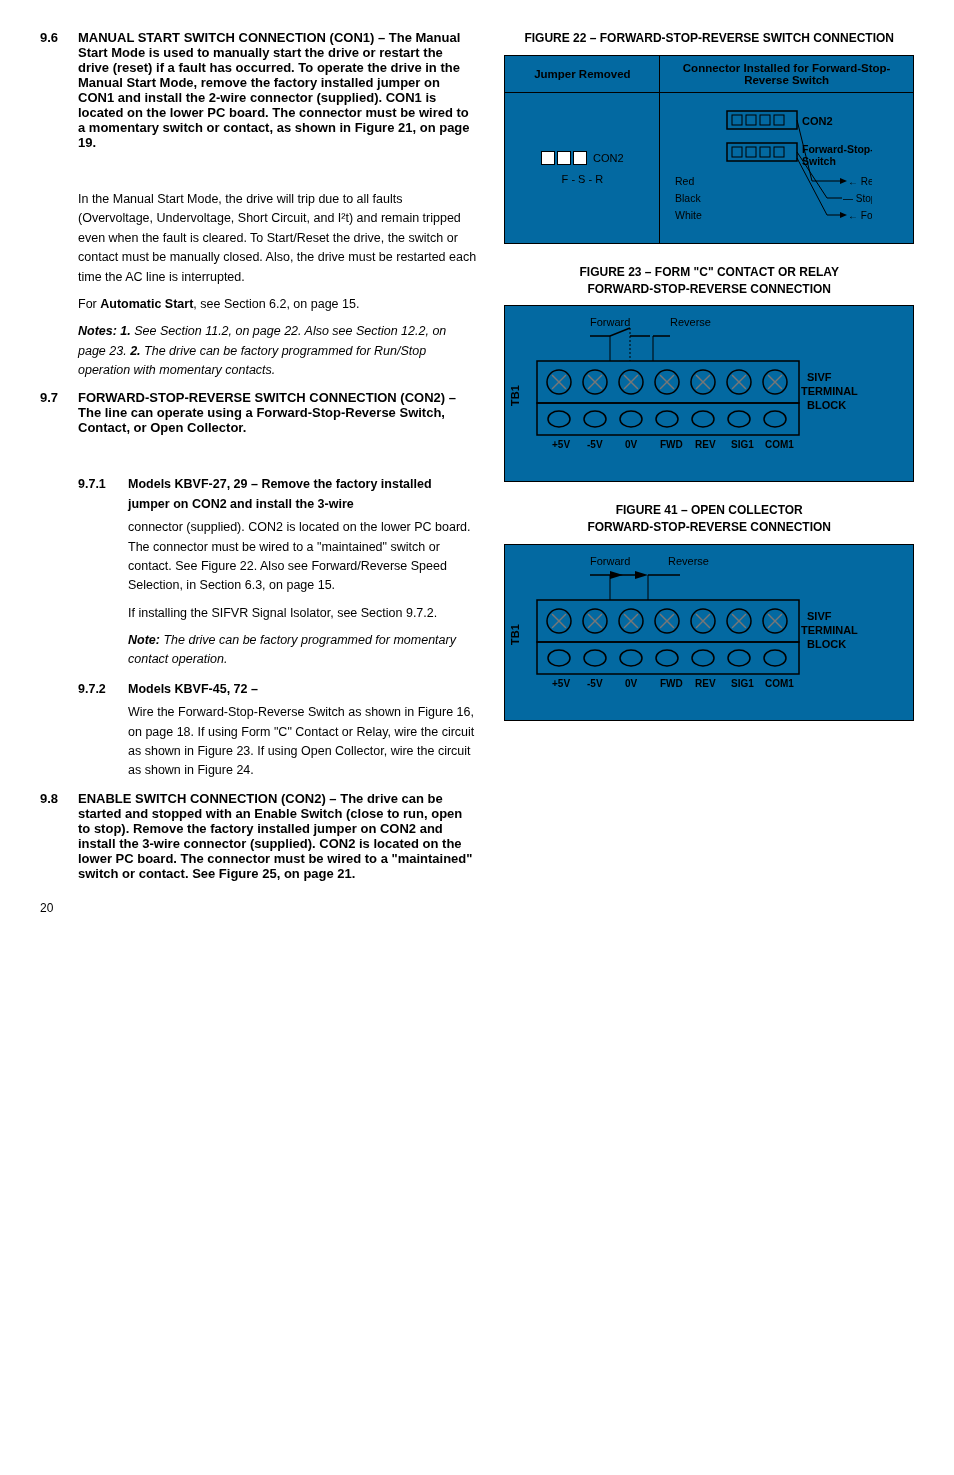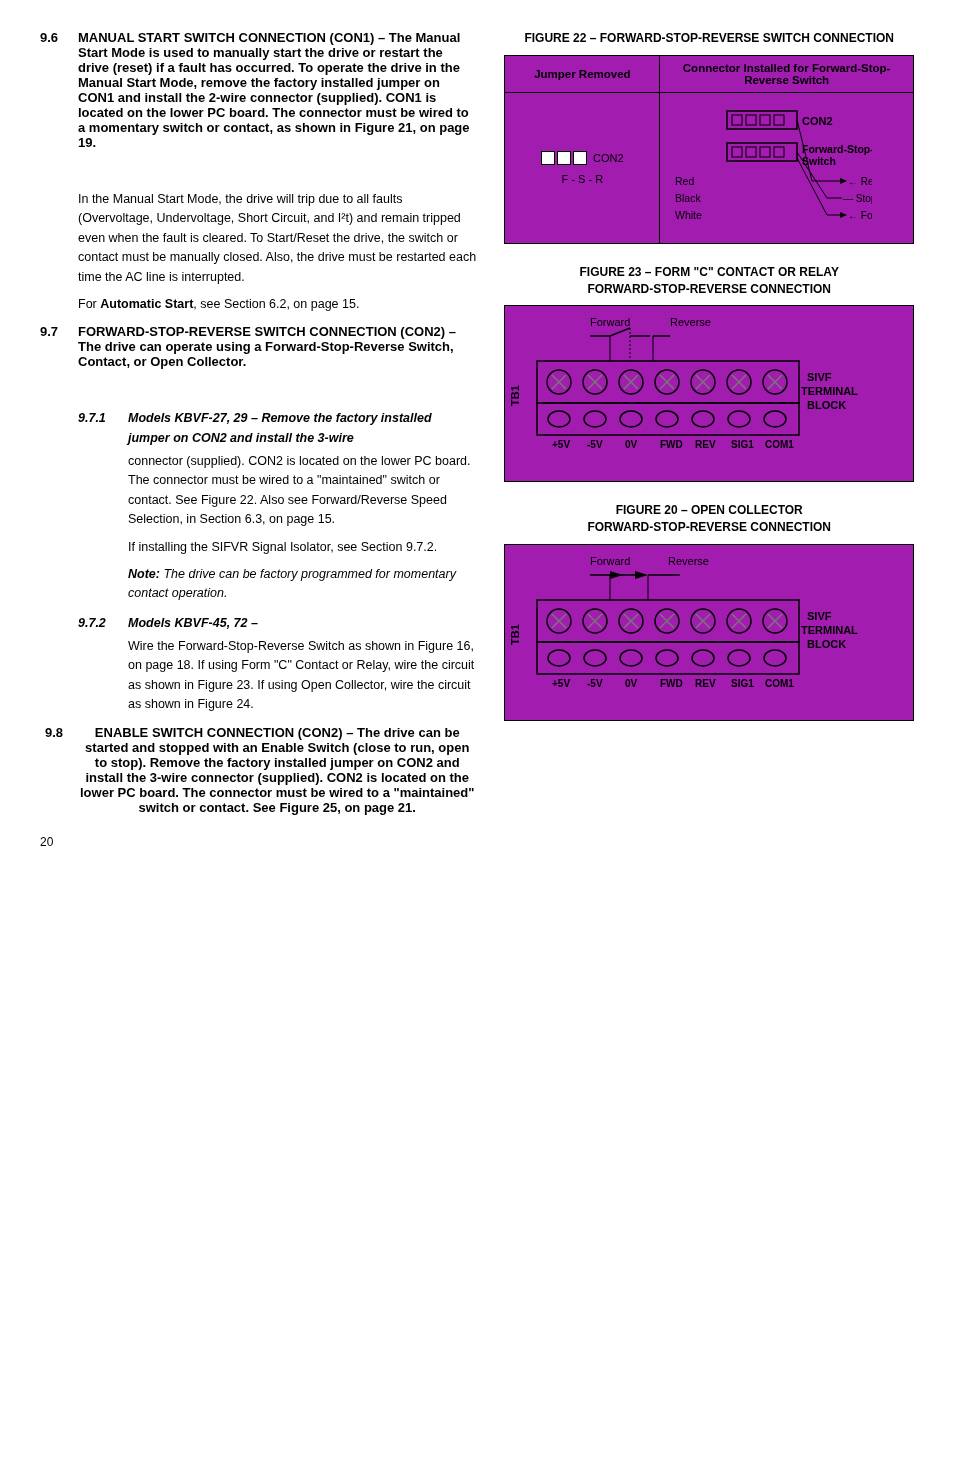--- a/index.html
+++ b/index.html
@@ -62,21 +62,20 @@
 
     .subsection {
       margin-top: 10px;
     }
 
     .subsection-header {
       display: flex;
       flex-direction: row;
       gap: 8px;
       margin-bottom: 4px;
-      font-style: italic;
     }
 
     .subsection-num {
       font-weight: bold;
       font-size: 12.5px;
       min-width: 42px;
     }
 
     .subsection-title {
       font-weight: bold;
@@ -93,21 +92,21 @@
     .note-italic {
       font-style: italic;
       font-size: 12.5px;
       line-height: 1.55;
     }
 
     
     .figure-container {
       border: 1.5px solid #000;
       margin-bottom: 18px;
-      background: #a21caf;
+      background: #0369a1;
     }
 
     .figure-title {
       font-weight: bold;
       font-size: 12px;
       text-align: center;
       margin-bottom: 8px;
       line-height: 1.4;
     }
 
@@ -213,21 +212,20 @@
     
     strong {
       font-weight: bold;
     }
 
     em {
       font-style: italic;
     }
 
     .section-9-8 {
-      text-align: center;
     }
 
   </style>
 </head>
 <body>
 
 <div class="page-layout">
 
   <div class="left-col">
 
@@ -237,27 +235,28 @@
         <span>MANUAL START SWITCH CONNECTION (CON1) –</span>
         <span> The Manual Start Mode is used to manually start the drive or restart the drive (reset) if a fault has occurred. To operate the drive in the Manual Start Mode, remove the factory installed jumper on CON1 and install the 2-wire connector (supplied). CON1 is located on the lower PC board. The connector must be wired to a momentary switch or contact, as shown in Figure 21, on page 19.</span>
       </span>
     </div>
 
     <div class="section-body">
       <p>In the Manual Start Mode, the drive will trip due to all faults (Overvoltage, Undervoltage, Short Circuit, and I²t) and remain tripped even when the fault is cleared. To Start/Reset the drive, the switch or contact must be manually closed. Also, the drive must be restarted each time the AC line is interrupted.</p>
 
       <p>For <strong>Automatic Start</strong>, see Section 6.2, on page 15.</p>
 
+      <p class="note-italic"><strong>Notes: 1.</strong> See Section 11.2, on page 22. Also see Section 12.2, on page 23. <strong>2.</strong> <em>The drive can be factory programmed for Run/Stop operation with momentary contacts.</em></p>
     </div>
 
     <div class="section-header" style="margin-top:6px;">
       <span class="section-num">9.7</span>
       <span class="section-title">
         <span>FORWARD-STOP-REVERSE SWITCH CONNECTION (CON2) –</span>
-        <span> The drive can operate using a Forward-Stop-Reverse Switch, Contact, or Open Collector.</span>
+        <span> The line can operate using a Forward-Stop-Reverse Switch, Contact, or Open Collector.</span>
       </span>
     </div>
 
     <div class="section-body">
       <div class="subsection">
         <div class="subsection-header">
           <span class="subsection-num">9.7.1</span>
           <span class="subsection-title">
             <span>Models KBVF-27, 29 –</span>
             <span> Remove the factory installed jumper on CON2 and install the 3-wire</span>
@@ -432,21 +431,21 @@
 
           <text x="302" y="75" font-size="11" font-family="Arial" font-weight="bold">SIVF</text>
           <text x="296" y="89" font-size="11" font-family="Arial" font-weight="bold">TERMINAL</text>
           <text x="302" y="103" font-size="11" font-family="Arial" font-weight="bold">BLOCK</text>
         </svg>
       </div>
     </div>
 
     <div class="fig-wrapper">
       <div class="figure-title">
-        <span>FIGURE 20 – OPEN COLLECTOR</span><br>
+        <span>FIGURE 41 – OPEN COLLECTOR</span><br>
         <span>FORWARD-STOP-REVERSE CONNECTION</span>
       </div>
       <div class="figure-container">
         <svg width="380" height="175">
 
           <text x="85" y="20" font-size="11" font-family="Arial">Forward</text>
 
           <line x1="85" y1="30" x2="105" y2="30" stroke="#000" stroke-width="1.5"></line>
           <polygon points="105,26 118,30 105,34" fill="#000"></polygon>
           <line x1="115" y1="30" x2="130" y2="30" stroke="#000" stroke-width="1.5"></line>

